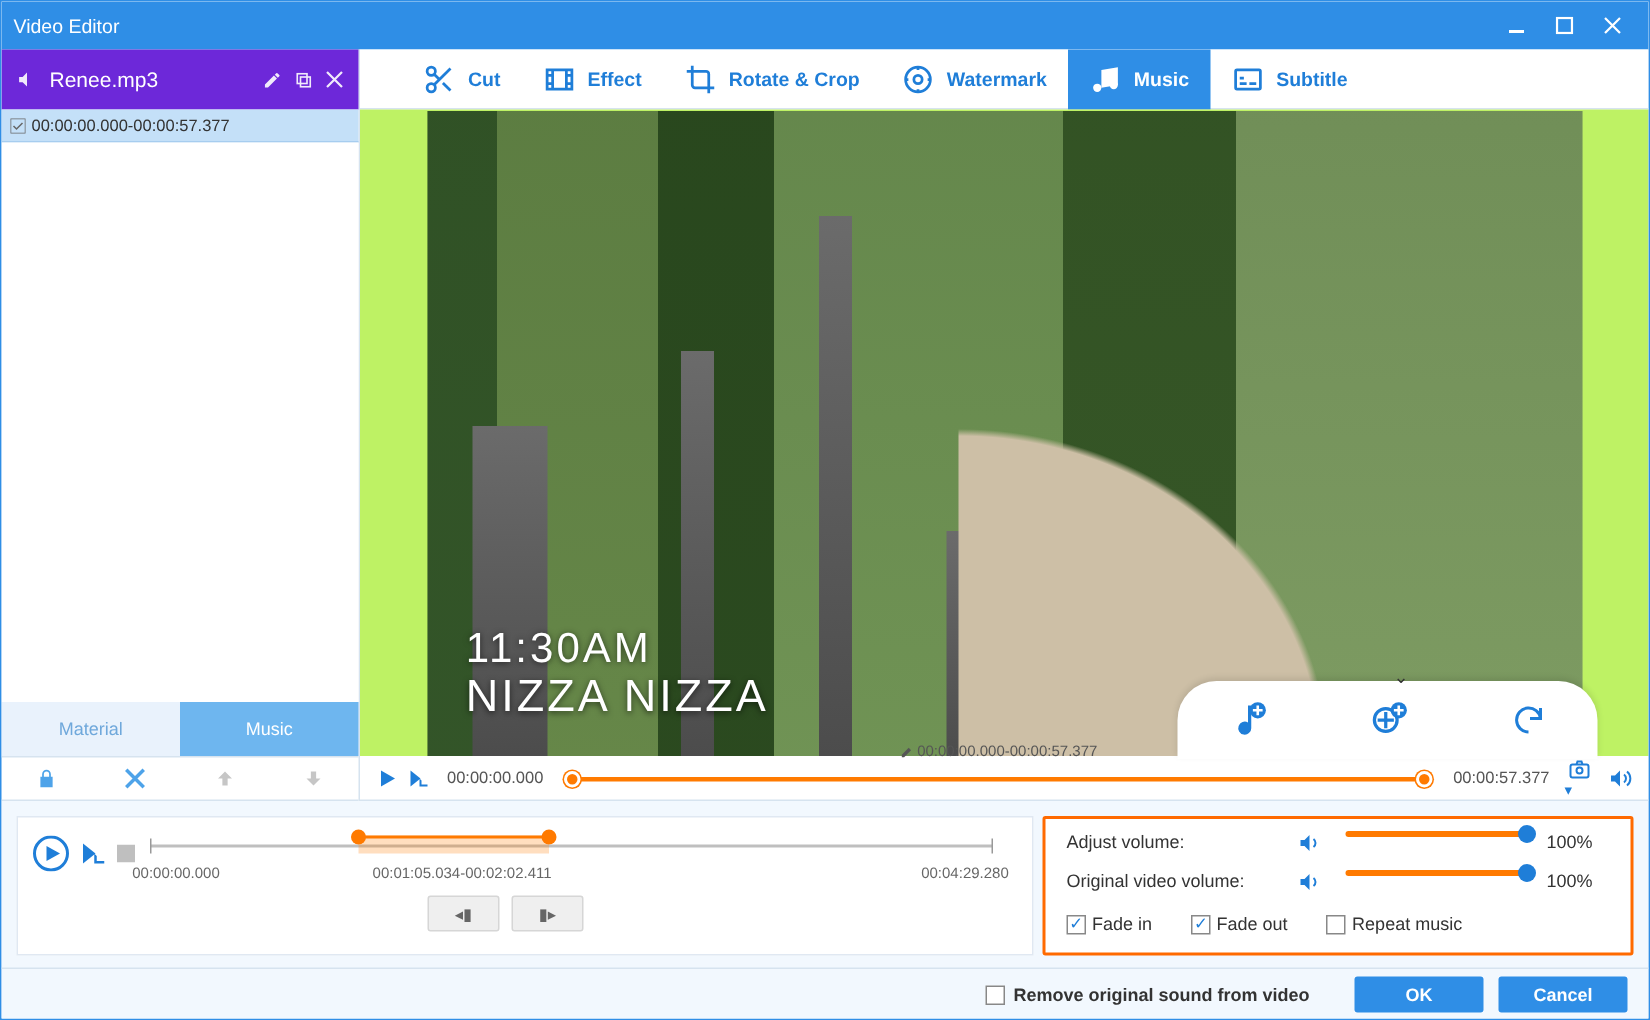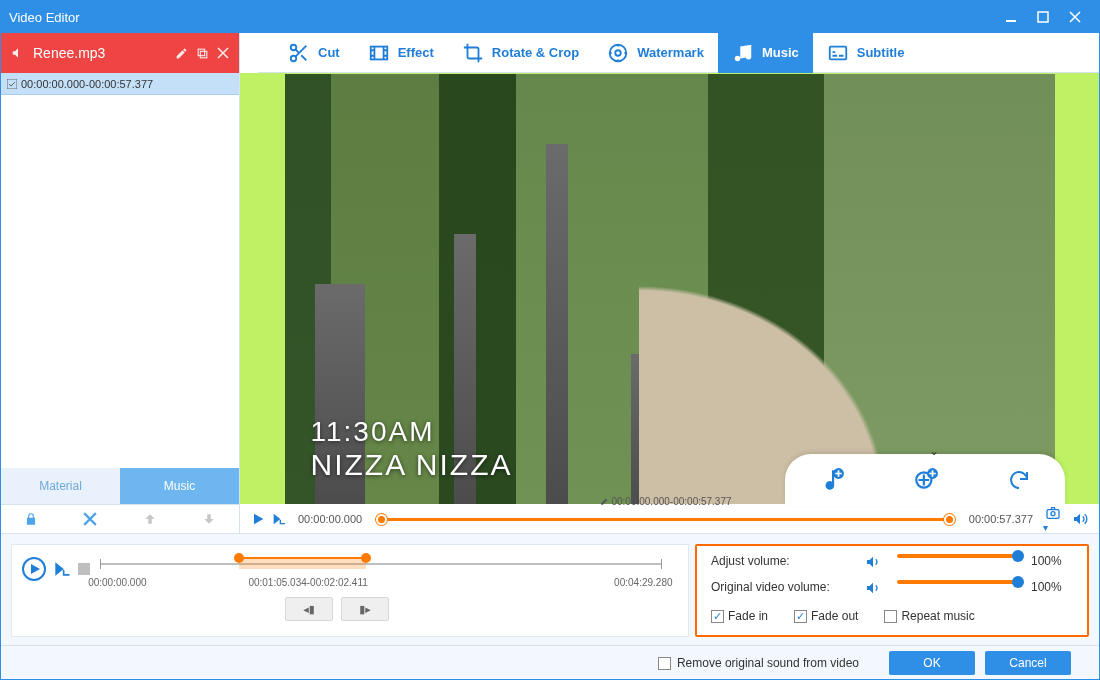--- a/index.html
+++ b/index.html
@@ -7,36 +7,36 @@
 
   
   .titlebar { height: 32px; background: #2f8ee6; display: flex; align-items: center; padding: 0 8px; color: #fff; font-size: 13px; }
   .titlebar .spacer { flex: 1; }
   .titlebar .win-btn { width: 32px; height: 22px; display: flex; align-items: center; justify-content: center; color: #fff; }
   .titlebar .win-btn svg { display:block; }
 
   
   .topsplit { display: flex; height: 501px; }
   .sidebar { width: 239px; display: flex; flex-direction: column; border-right: 1px solid #d6e3ef; }
-  .side-head { height: 40px; background: #ef4444; color: #fff; display: flex; align-items: center; padding: 0 10px; gap: 8px; font-size: 14px; }
+  .side-head { height: 40px; background: #6d28d9; color: #fff; display: flex; align-items: center; padding: 0 10px; gap: 8px; font-size: 14px; }
   .side-head .hspacer{flex:1;}
   .side-head .hicon { opacity:.9; }
   .clip-row { height: 22px; background: #c4e0f8; font-size: 11px; color: #333; display:flex; align-items:center; padding:0 6px; gap:4px; border-bottom:1px solid #a7cdef;}
   .side-body { flex:1; background:#fff; }
   .side-tabs { display:flex; height:36px; }
   .side-tab { flex:1; display:flex; align-items:center; justify-content:center; font-size:12px; color:#6fa8db; background:#e9f2fc; }
   .side-tab.active { background:#6eb6ef; color:#fff; }
   .side-tools { height: 30px; border-top:1px solid #d6e3ef; border-bottom:1px solid #d6e3ef; display:flex; align-items:center; justify-content:space-around; }
   .side-tools .ticon { color:#3b9ae7; opacity:.9; }
   .side-tools .ticon.disabled { color:#c0c0c0; }
 
   .maincol { flex:1; display:flex; flex-direction:column; }
 
   
-  .toolbar { height: 40px; background: #fff; display:flex; align-items:center; padding: 0 16px; gap: 0; border-bottom:1px solid #d6e3ef;margin-left:18px;}
+  .toolbar { height: 40px; background: #fff; display:flex; align-items:center; padding: 0 28px; gap: 0; border-bottom:1px solid #d6e3ef;}
   .tool { height:40px; padding:0 14px; display:flex; align-items:center; gap:8px; color:#1f7ed8; font-size:13px; font-weight:600; }
   .tool.active { background:#2f8ee6; color:#fff; }
   .tool svg { flex:none; }
 
   
   .preview { flex:1; background:#bef264; position:relative; display:flex; align-items:center; justify-content:center; }
   .previmg { position:relative; width:770px; height:430px; background:
     linear-gradient(180deg, rgba(30,60,20,.35), rgba(30,60,20,.25)),
     linear-gradient(90deg, #3a5d2f 0 6%, #7ea05a 6% 20%, #2f4e23 20% 30%, #8bb06a 30% 55%, #3e5f2d 55% 70%, #9dbb7c 70% 100%);
     overflow:hidden;
@@ -92,21 +92,21 @@
   .volrow .lbl{width:148px;}
   .volrow .slider{ flex:1; height:4px; background:#ff7a00; border-radius:2px; position:relative; margin:0 6px 0 10px;}
   .volrow .slider .knob{position:absolute; right:-5px; top:-4px; width:12px; height:12px; border-radius:50%; background:#1f7ed8;}
   .volrow .pct{width:42px; text-align:left;}
   .chkrow{display:flex; gap:26px; align-items:center; height:22px;}
   .chk{display:flex; gap:4px; align-items:center; font-size:12px; color:#333;}
   .cbox{width:13px; height:13px; border:1px solid #888; background:#fff; display:flex; align-items:center; justify-content:center;}
   .cbox.checked::after{content:"✓"; font-size:11px; color:#1f7ed8; line-height:1;}
 
   
-  .footer{ height:34px; background:#f2f8fe; display:flex; align-items:center; justify-content:flex-end; gap:10px; padding:0 28px; font-size:12px;}
+  .footer{ height:34px; background:#f2f8fe; display:flex; align-items:center; justify-content:flex-end; gap:10px; padding:0 14px; font-size:12px;font-weight:bold;}
   .footer .remove{display:flex; align-items:center; gap:6px; color:#333; margin-right:20px;}
   .fbtn{ width:86px; height:24px; background:#2f8ee6; color:#fff; display:flex; align-items:center; justify-content:center; border-radius:2px;}
 
   svg{display:block;}
 </style>
 </head>
 <body>
 
 <div class="titlebar">
   <span>Video Editor</span>

